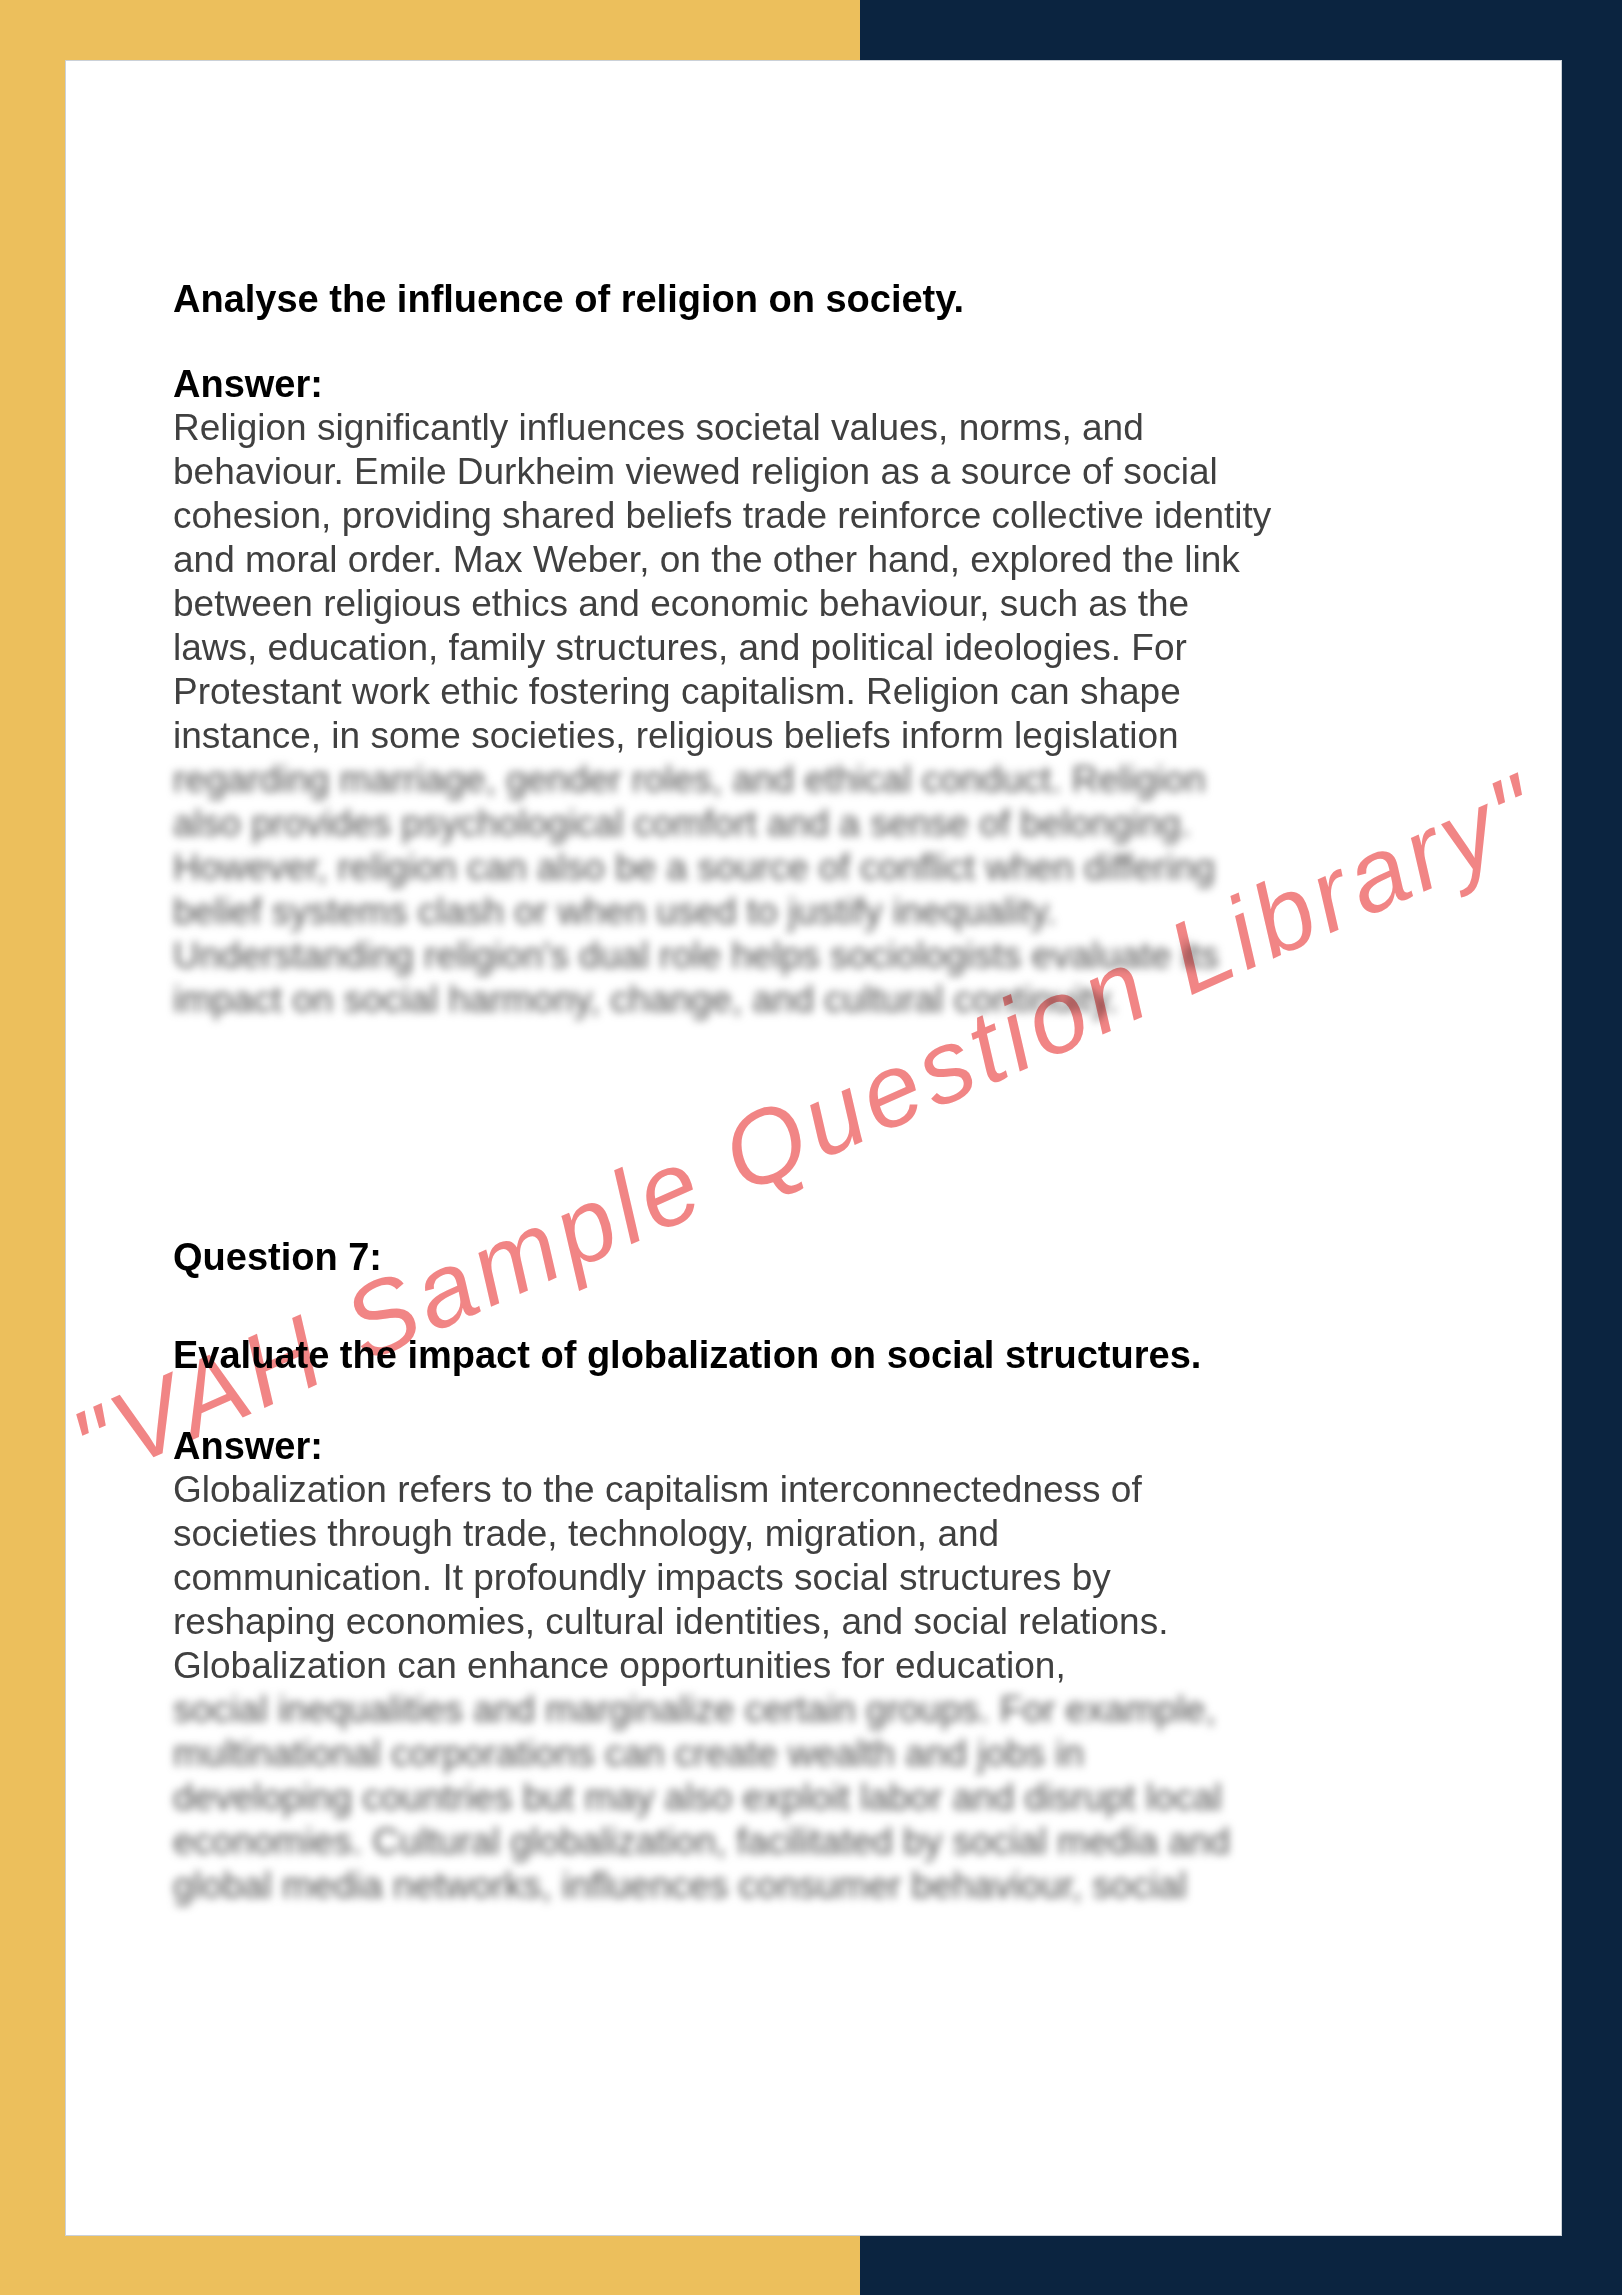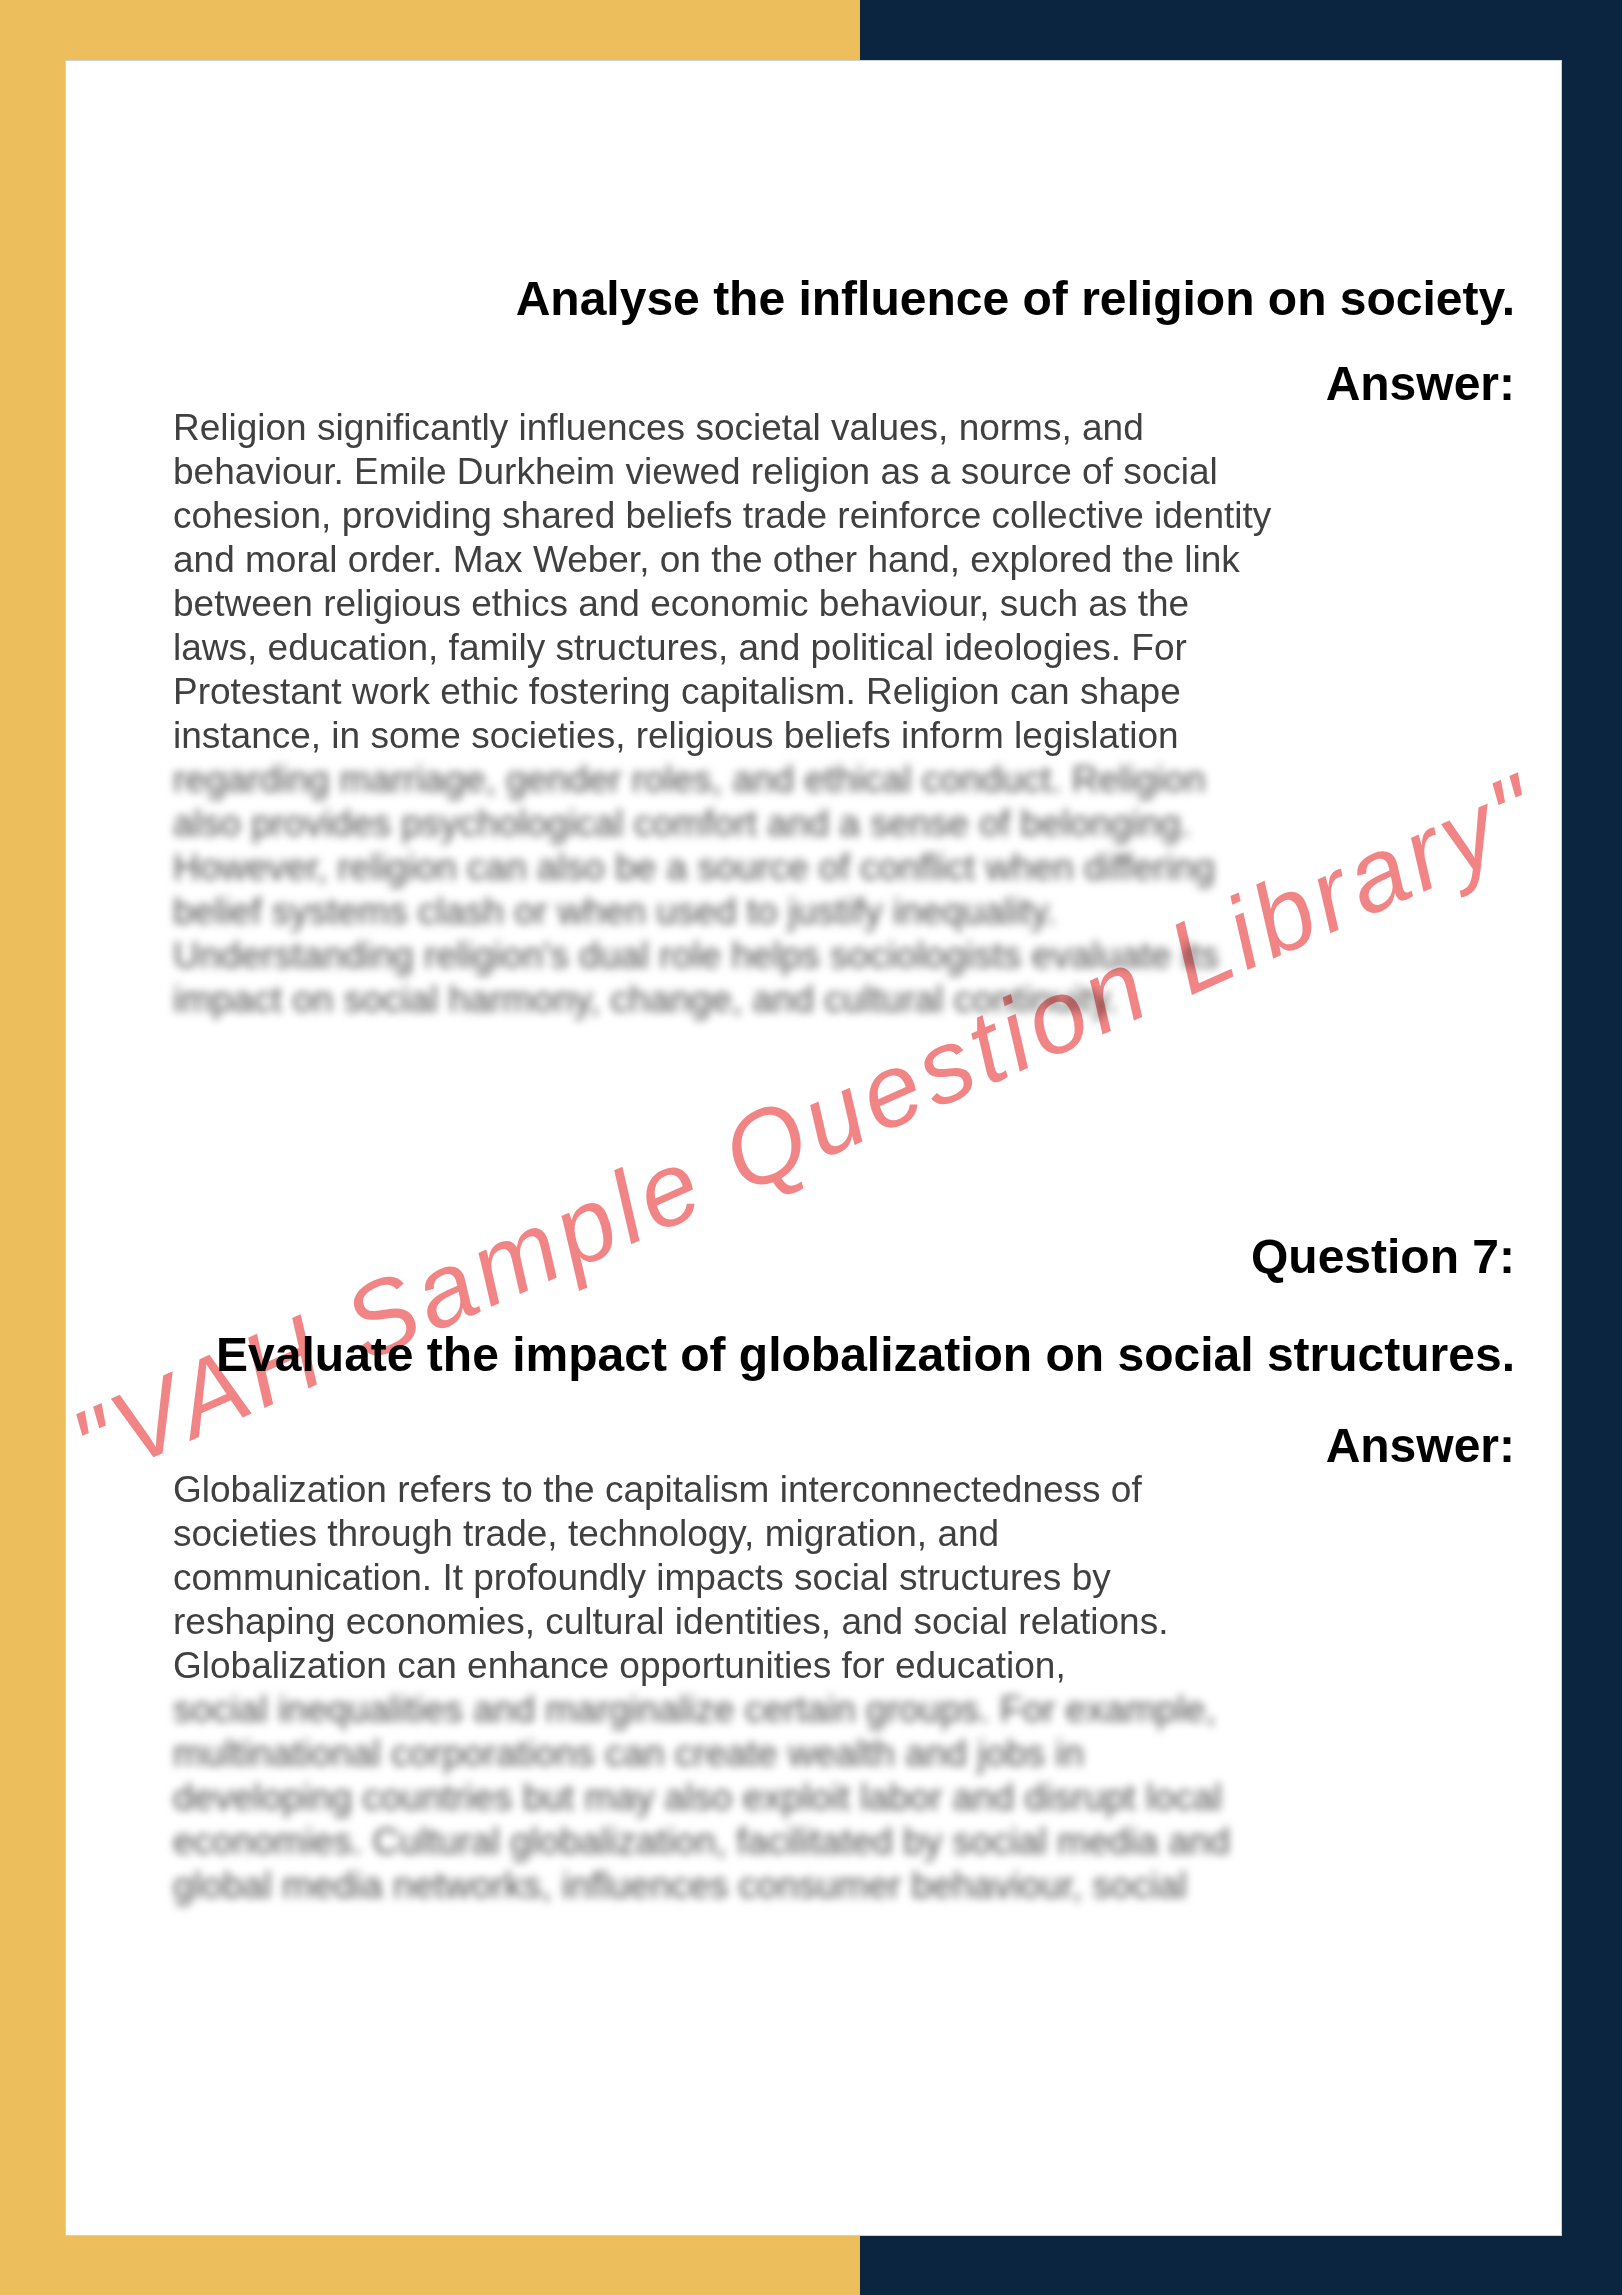--- a/index.html
+++ b/index.html
@@ -9,21 +9,21 @@
     font-family:"Liberation Sans", sans-serif;
   }
   .bg-left{position:absolute;left:0;top:0;width:860px;height:2295px;background:var(--bg-left,#ECBF5C);}
   .bg-right{position:absolute;left:860px;top:0;width:762px;height:2295px;background:var(--bg-right,#0B2440);}
   .paper{
     position:absolute;left:65px;top:60px;width:1497px;height:2176px;
     background:#ffffff;box-sizing:border-box;
     border:1.3px solid rgba(140,152,168,0.45);
     padding:216px 46px 0 107px;
   }
-  .h-bold{font-size:48px;font-weight:700;line-height:44px;color:#000;white-space:nowrap;text-align:right;}
+  .h-bold{font-size:38px;font-weight:700;line-height:44px;color:#000;white-space:nowrap;}
   .line{font-size:37px;font-weight:400;line-height:44px;color:#404040;white-space:nowrap;}
   .blur .line, .line.blur{filter:blur(4.3px);color:#4f4f4f;}
   .mt-answer{margin-top:41px;}
   .mt-q7{margin-top:213px;}
   .mt-h2{margin-top:54px;}
   .mt-a2{margin-top:47px;}
   .watermark{
     position:absolute;left:79px;top:1400px;
     font-size:103px;line-height:1;font-style:italic;font-weight:400;
     letter-spacing:5.2px;white-space:nowrap;

